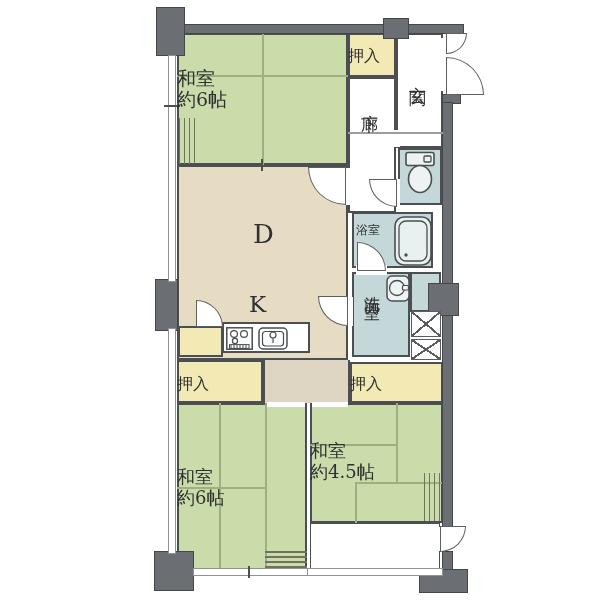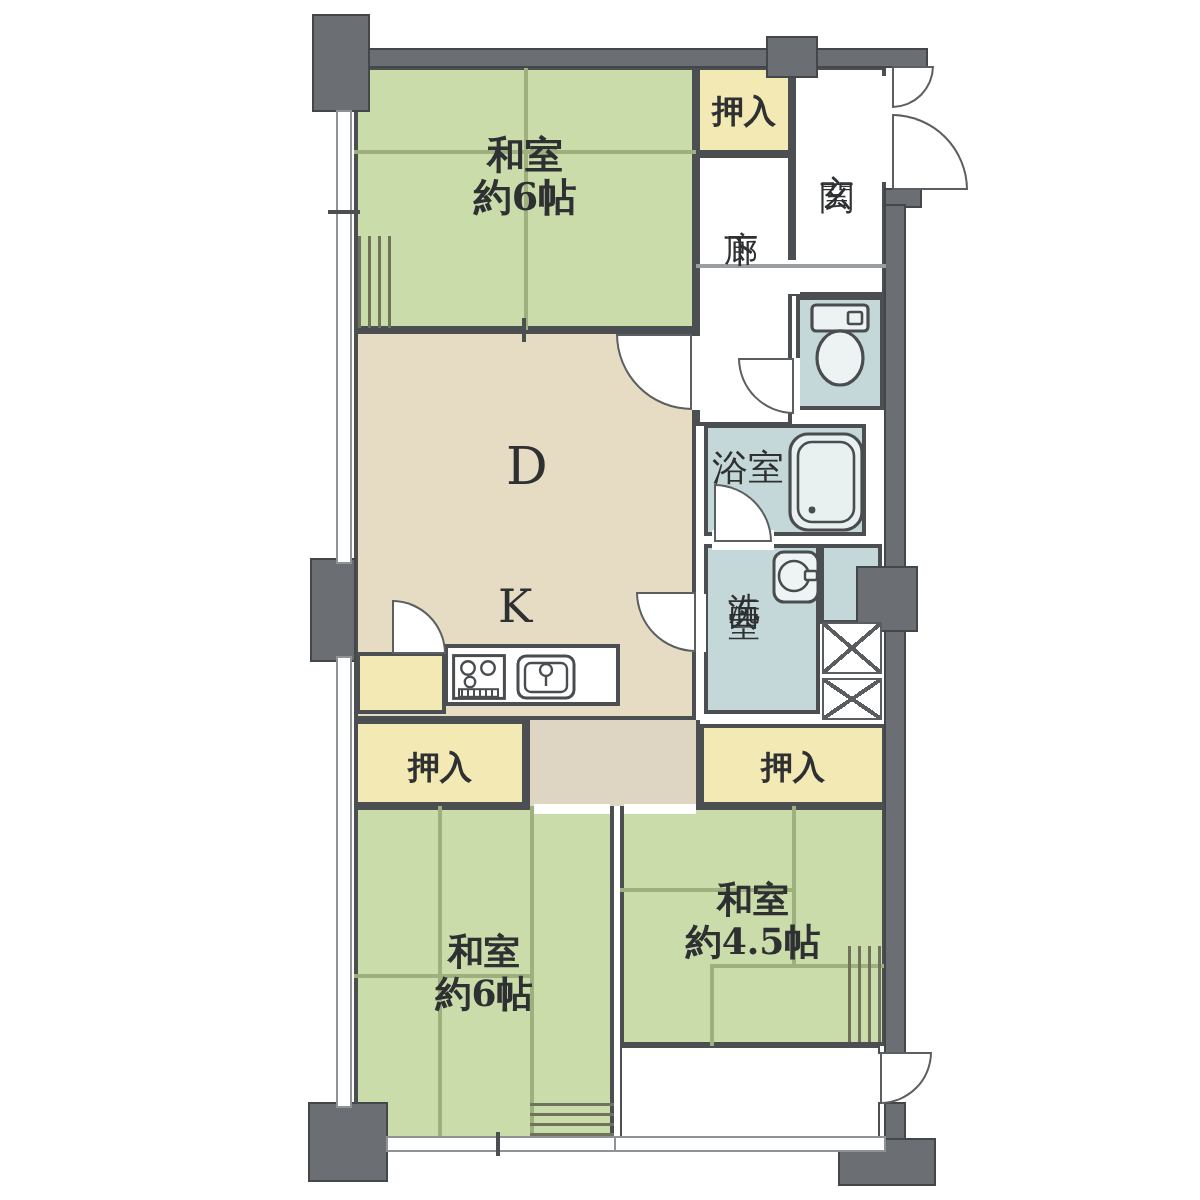--- a/index.html
+++ b/index.html
@@ -20,21 +20,21 @@
   .hatch{position:absolute;}
   .hatch-v{background:repeating-linear-gradient(90deg,#6f725c 0 1.5px,transparent 1.5px 5px);}
   .hatch-h{background:repeating-linear-gradient(0deg,#6f725c 0 1.5px,transparent 1.5px 5px);}
   .tick{position:absolute;background:#4c4f52;}
   .step{position:absolute;background:#9b9ea0;}
   .xbox{position:absolute;box-sizing:border-box;background-color:#fff;border:1.5px solid #5a5d60;
     background-image:
       linear-gradient(to top right,transparent calc(50% - 1px),#5a5d60 calc(50% - 1px) calc(50% + 1px),transparent calc(50% + 1px)),
       linear-gradient(to bottom right,transparent calc(50% - 1px),#5a5d60 calc(50% - 1px) calc(50% + 1px),transparent calc(50% + 1px));}
   .lbl{position:absolute;color:#2e3032;white-space:nowrap;}
-  .lbl.center{text-align:center;font-weight:bold;}
+  .lbl.center{text-align:left;}
   .vert{writing-mode:vertical-rl;letter-spacing:4px;}
   .icon{position:absolute;}
 </style>
 </head>
 <body>
 
 <div id="plan">
 
   <div class="room f-tatami" style="left:177px;top:33px;width:171px;height:132px;"></div>
   <div class="room f-closet" style="left:348px;top:33px;width:48px;height:44px;"></div>
@@ -141,21 +141,21 @@
     <line x1="15" y1="11" x2="15" y2="16" stroke="#4a4d50" stroke-width="1.2"></line>
   </svg>
 
   <div class="lbl center" style="left:177px;top:68px;width:171px;font-size:19px;line-height:21px;">
     <span>和室</span><br>
     <span>約6帖</span>
   </div>
   <div class="lbl center" style="left:348px;top:46px;width:48px;font-size:16px;">押入</div>
   <div class="lbl vert" style="left:407px;top:73px;font-size:17px;">玄関</div>
   <div class="lbl vert" style="left:359px;top:101px;font-size:17px;">廊下</div>
-  <div class="lbl" style="left:356px;top:222px;font-size:18px;">浴室</div>
+  <div class="lbl" style="left:356px;top:222px;font-size:12px;">浴室</div>
   <div class="lbl vert" style="left:361px;top:283px;font-size:16px;">洗面室</div>
   <div class="lbl" style="left:253px;top:219px;font-size:26px;">D</div>
   <div class="lbl" style="left:249px;top:291px;font-size:23px;">K</div>
   <div class="lbl center" style="left:177px;top:374px;width:86px;font-size:16px;">押入</div>
   <div class="lbl center" style="left:350px;top:374px;width:93px;font-size:16px;">押入</div>
   <div class="lbl center" style="left:177px;top:466px;width:130px;font-size:18px;line-height:21px;">
     <span>和室</span><br>
     <span>約6帖</span>
   </div>
   <div class="lbl center" style="left:310px;top:440px;width:133px;font-size:18px;line-height:21px;">

